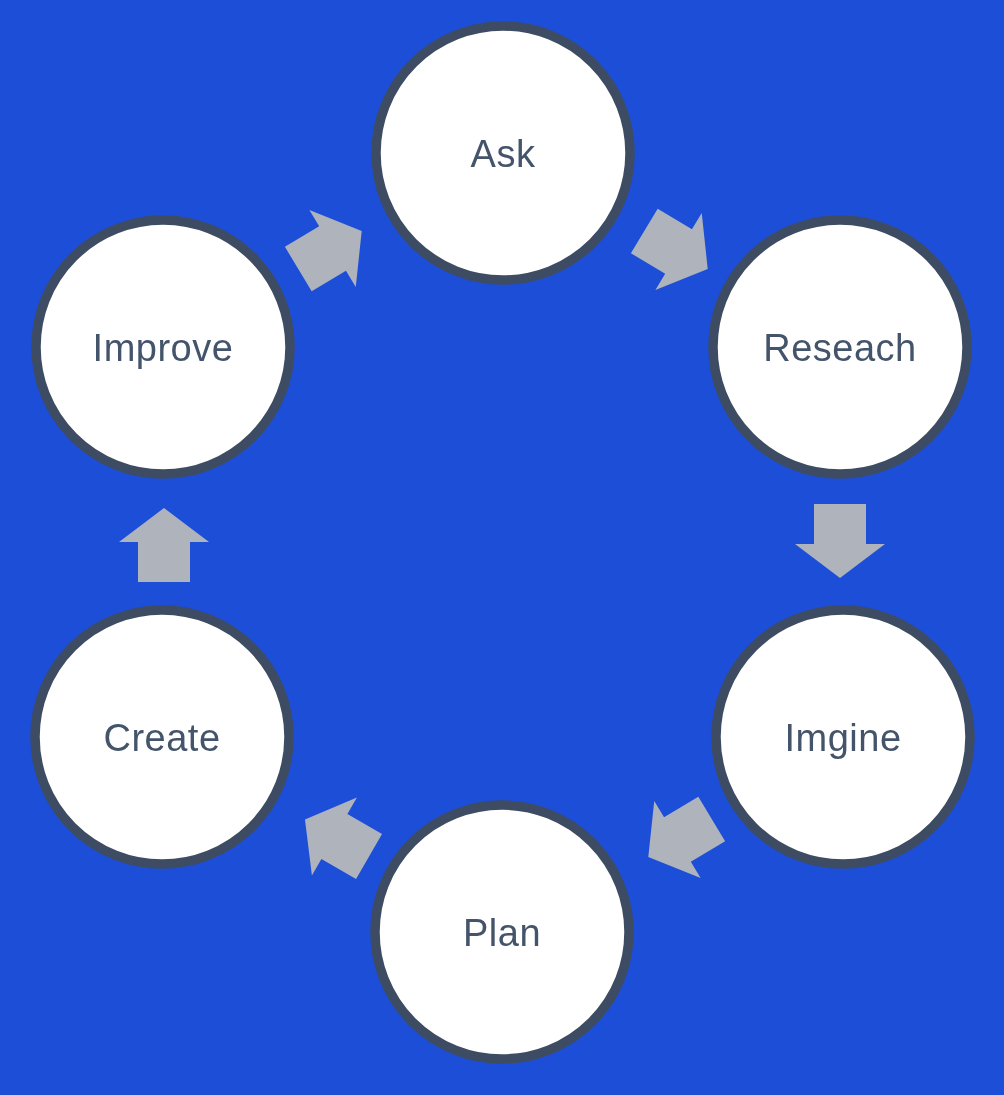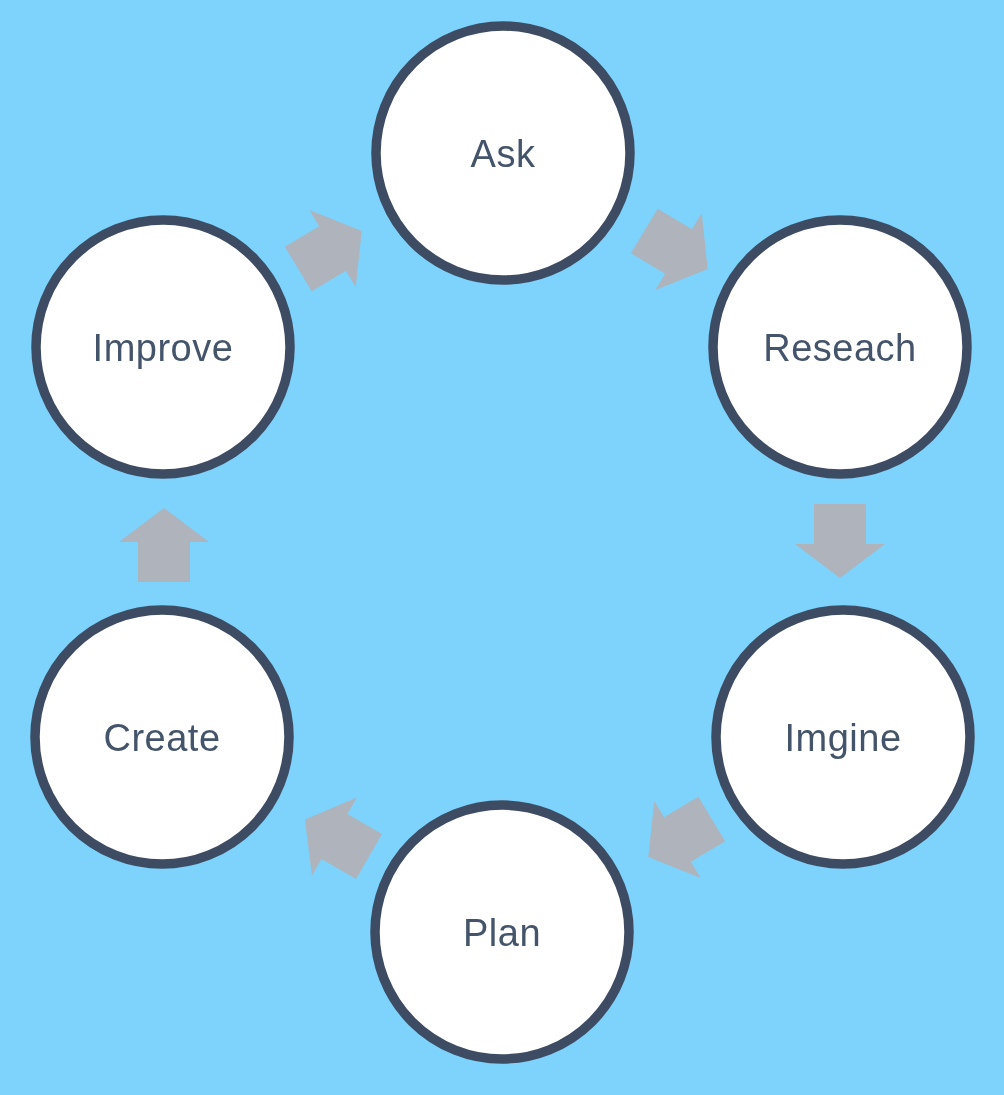--- a/index.html
+++ b/index.html
@@ -4,21 +4,21 @@
 <style>
   html, body {
     margin: 0;
     padding: 0;
     background: #ffffff;
   }
   .canvas {
     position: relative;
     width: 1004px;
     height: 1095px;
-    background: #7dd3fc;
+    background: #1d4ed8;
     overflow: hidden;
   }
   svg.diagram {
     display: block;
     width: 1004px;
     height: 1095px;
   }
   .node-label {
     font-family: "Liberation Sans", "DejaVu Sans", sans-serif;
     font-size: 38px;

